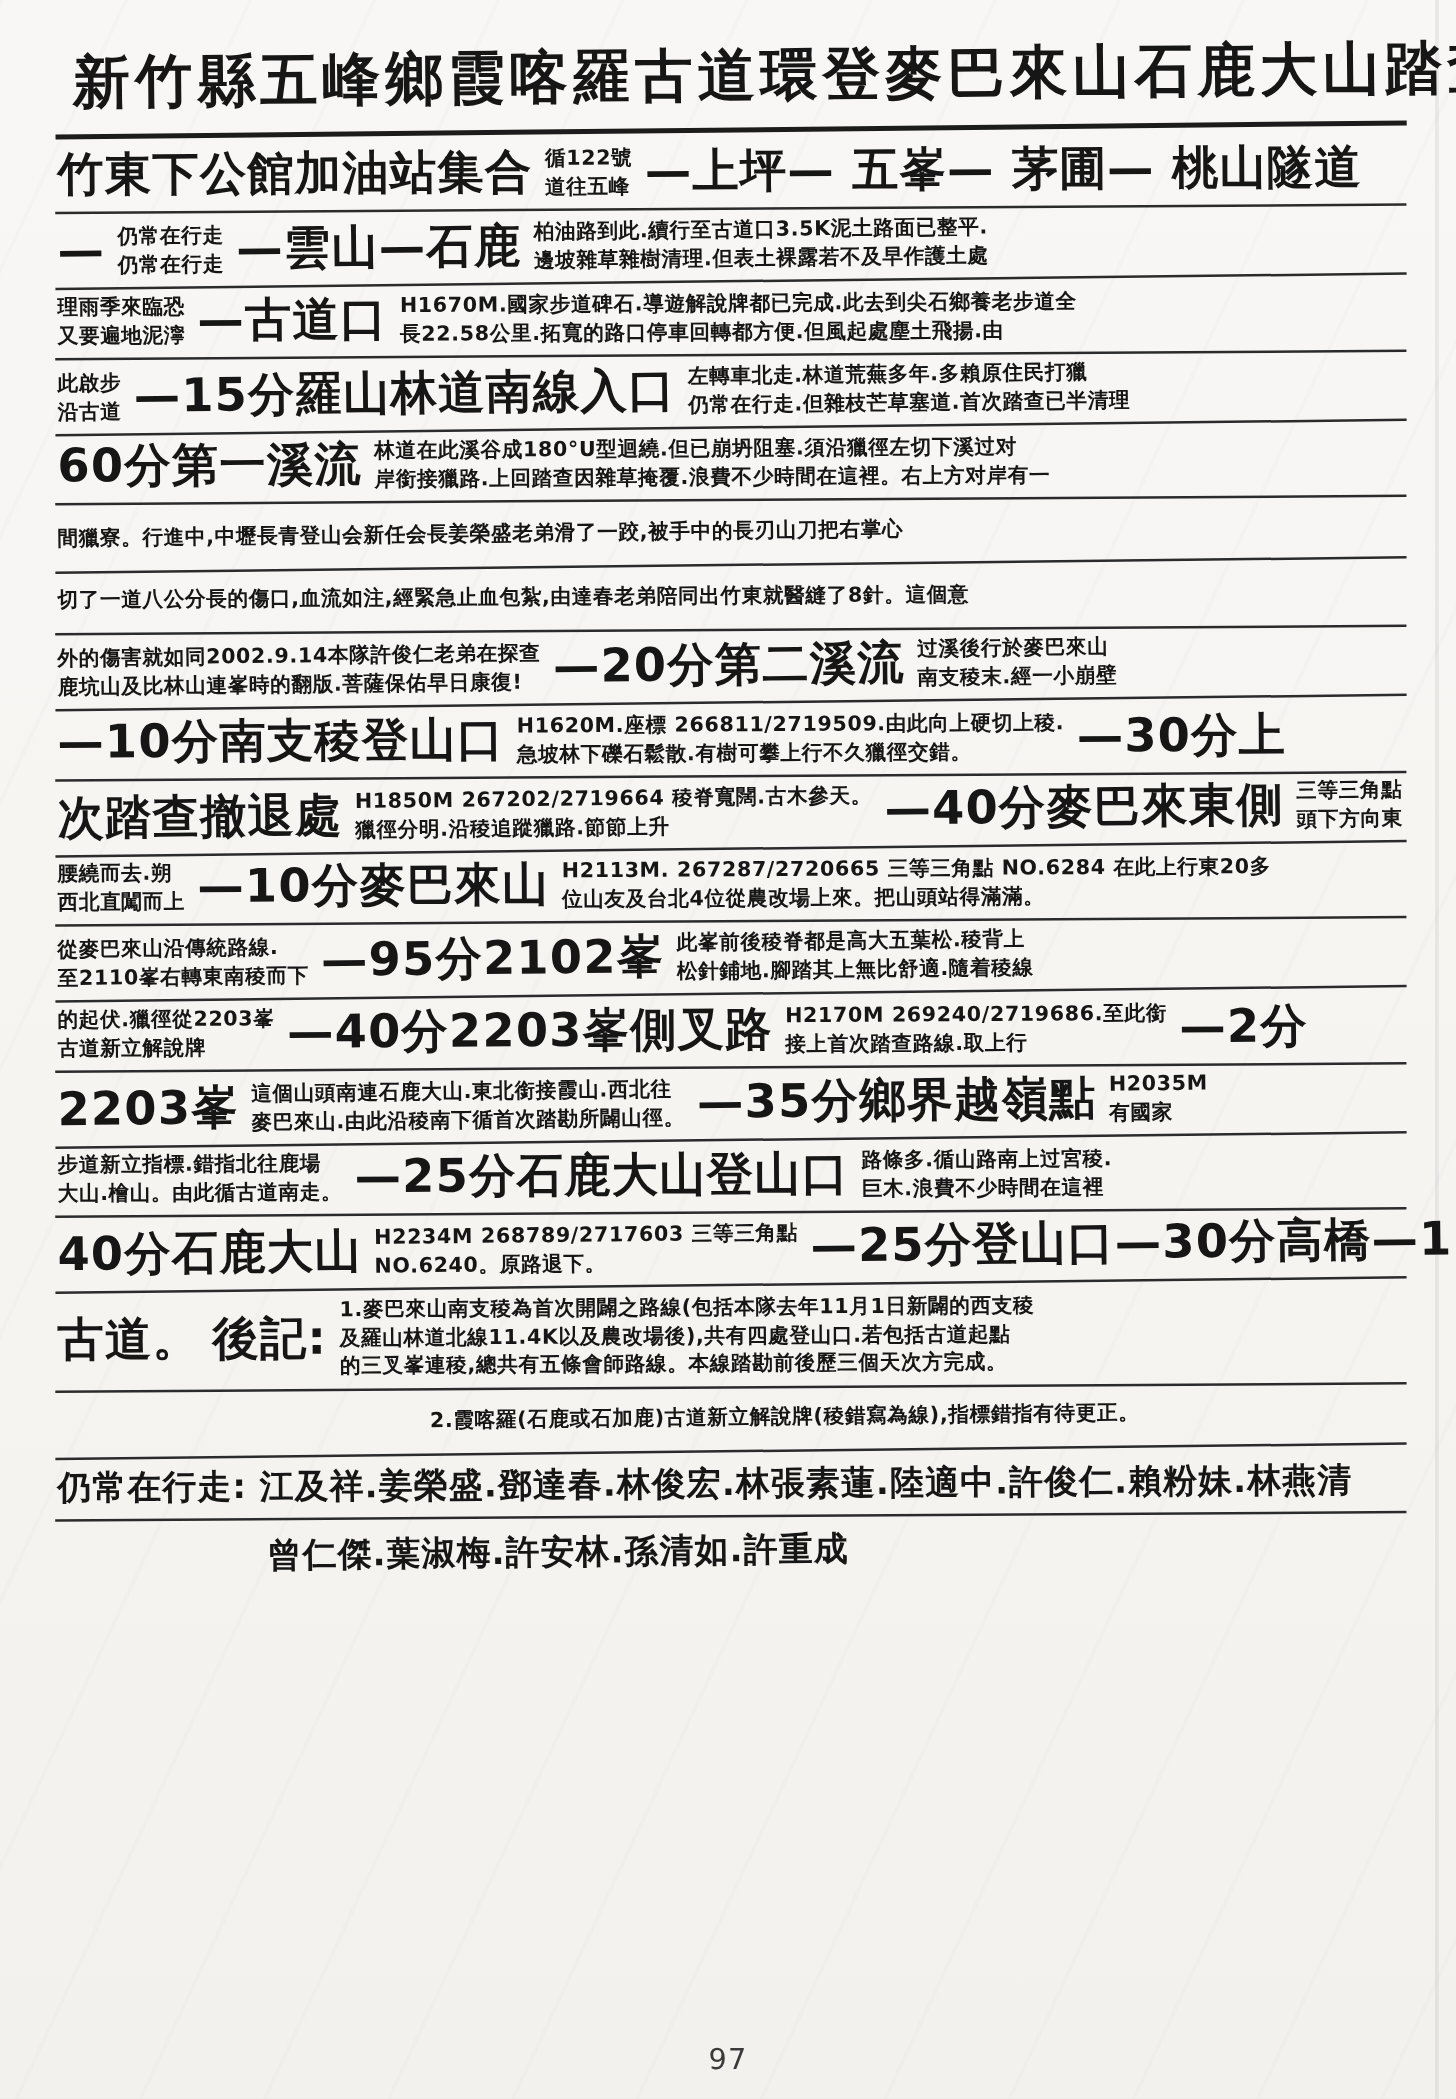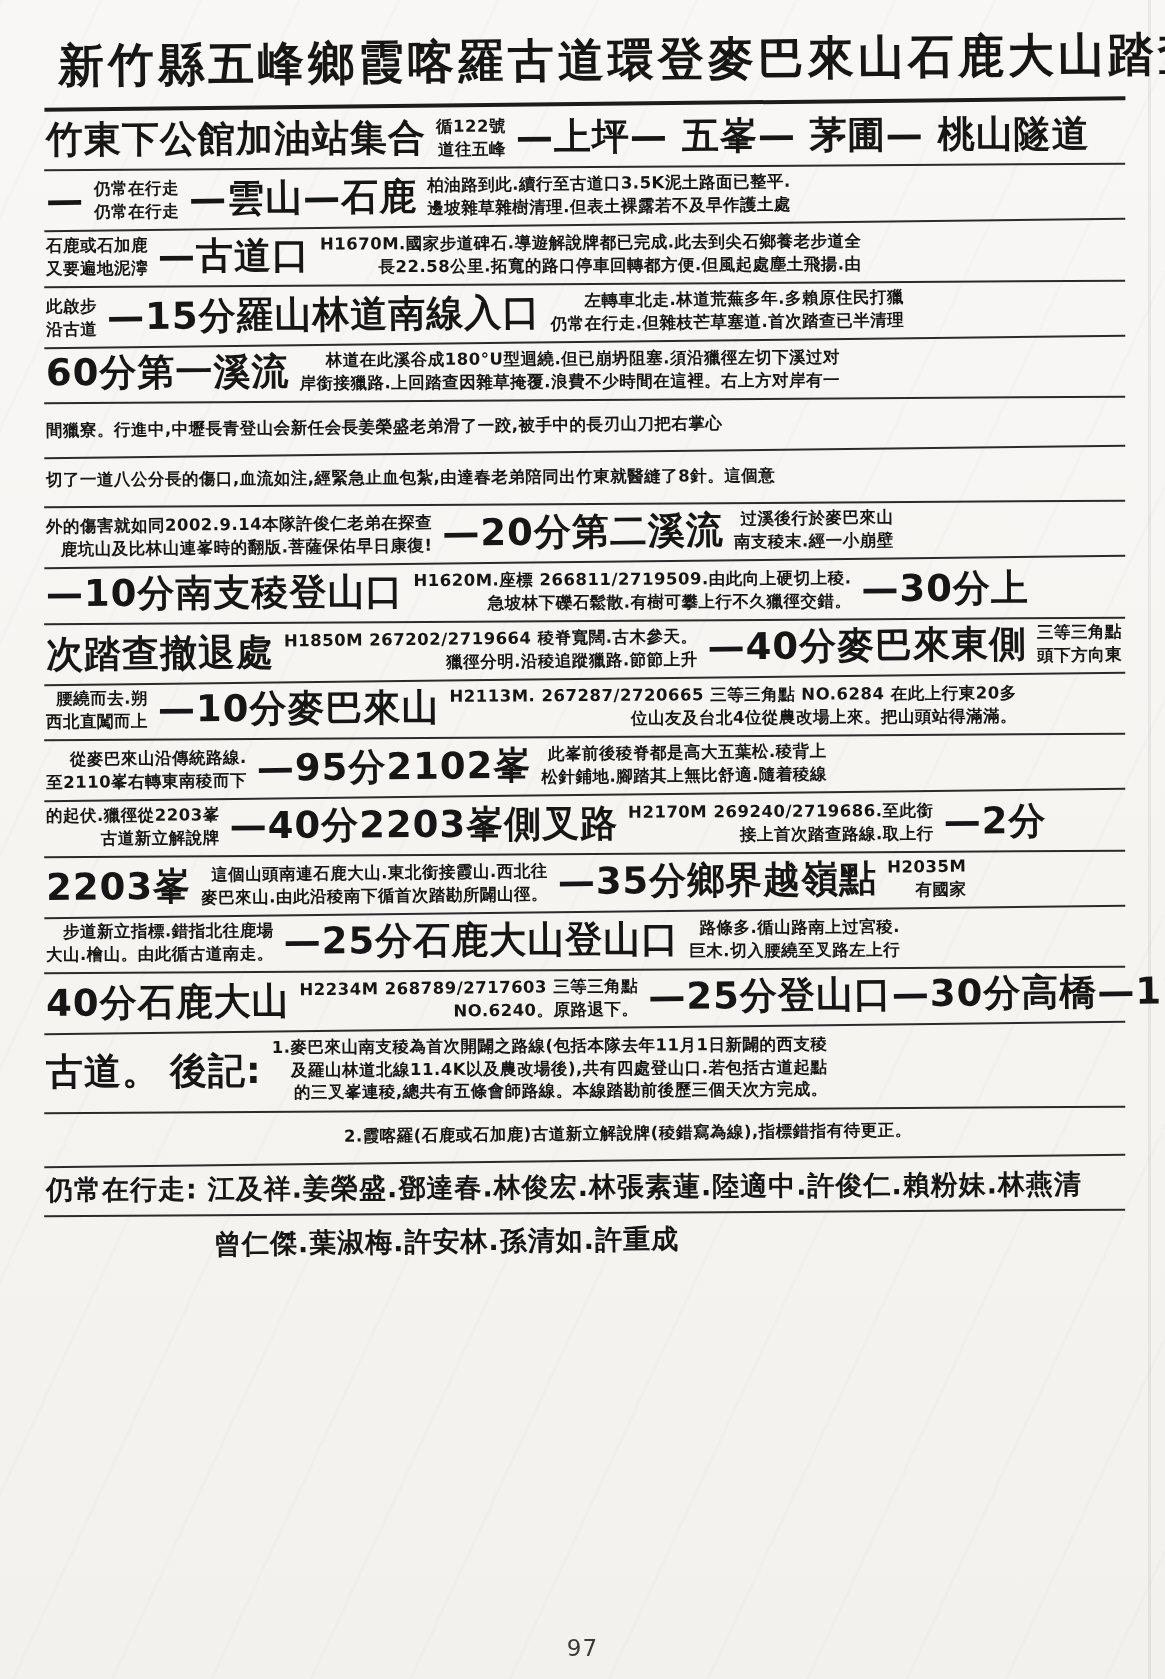--- a/index.html
+++ b/index.html
@@ -24,21 +24,21 @@
     border-bottom:4px solid #1c1c1c;
     padding:4px 0 10px 14px;
     margin-bottom:4px;
   }
   .title-text{
     font-size:46px;
     font-weight:bold;
     letter-spacing:4px;
     white-space:nowrap;
   }
-  #lines-container{display:block;text-align:right;}
+  #lines-container{display:block;}
   .route-line{
     display:flex;
     align-items:center;
     gap:10px;
     border-bottom:2px solid #2b2b2b;
     padding:6px 2px 7px 2px;
     min-height:52px;
     box-sizing:border-box;
   }
   .route-line.no-rule{border-bottom:none;}
@@ -118,21 +118,21 @@
           <div class="stack-line">仍常在行走</div>
         </div>
         <span class="seg-big">—雲山—石鹿</span>
         <div class="seg-stack">
           <div class="stack-line">柏油路到此.續行至古道口3.5K泥土路面已整平.</div>
           <div class="stack-line">邊坡雜草雜樹清理.但表土裸露若不及早作護土處</div>
         </div>
       </div>
       <div class="route-line">
         <div class="seg-stack">
-          <div class="stack-line">石鹿或石加鹿</div>
+          <div class="stack-line">理雨季來臨恐</div>
           <div class="stack-line">又要遍地泥濘</div>
         </div>
         <span class="seg-big">—古道口</span>
         <div class="seg-stack">
           <div class="stack-line">H1670M.國家步道碑石.導遊解說牌都已完成.此去到尖石鄉養老步道全</div>
           <div class="stack-line">長22.58公里.拓寬的路口停車回轉都方便.但風起處塵土飛揚.由</div>
         </div>
       </div>
       <div class="route-line">
         <div class="seg-stack">
@@ -236,21 +236,21 @@
         </div>
       </div>
       <div class="route-line">
         <div class="seg-stack">
           <div class="stack-line">步道新立指標.錯指北往鹿場</div>
           <div class="stack-line">大山.檜山。由此循古道南走。</div>
         </div>
         <span class="seg-big">—25分石鹿大山登山口</span>
         <div class="seg-stack">
           <div class="stack-line">路條多.循山路南上过宮稜.</div>
-          <div class="stack-line">巨木.切入腰繞至叉路左上行</div>
+          <div class="stack-line">巨木.浪費不少時間在這裡</div>
         </div>
       </div>
       <div class="route-line">
         <span class="seg-big">40分石鹿大山</span>
         <div class="seg-stack">
           <div class="stack-line">H2234M 268789/2717603 三等三角點</div>
           <div class="stack-line">NO.6240。原路退下。</div>
         </div>
         <span class="seg-big">—25分登山口—30分高橋—12分</span>
       </div>

